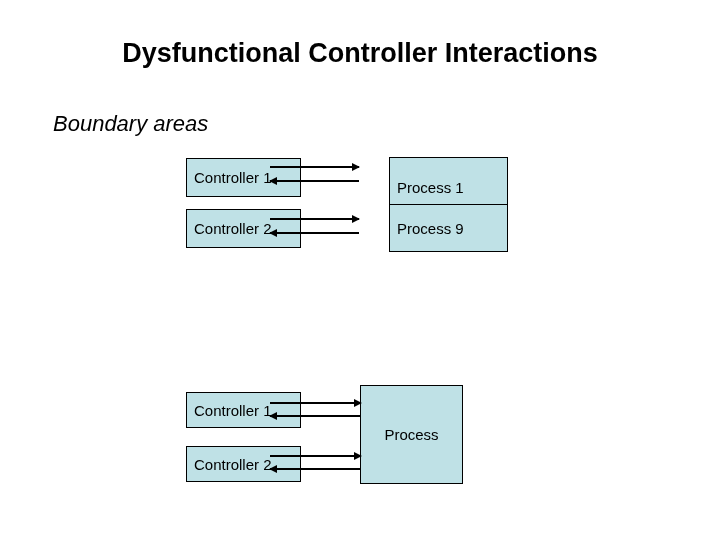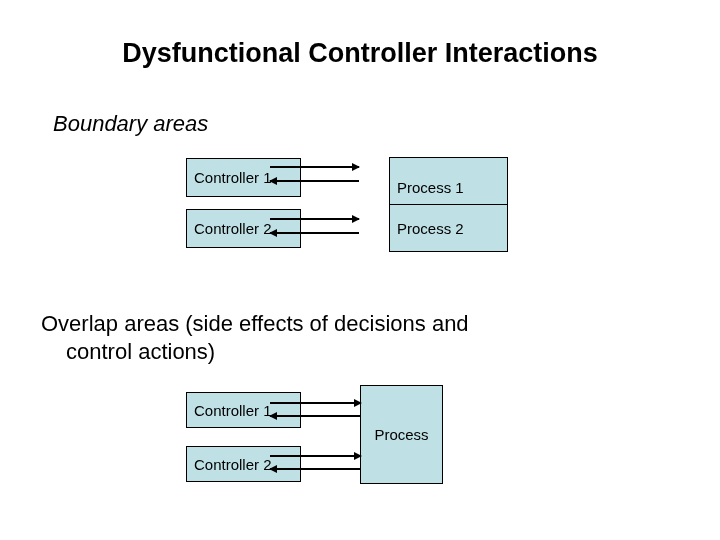--- a/index.html
+++ b/index.html
@@ -123,21 +123,21 @@
   <div class="section-label" id="boundary-label">Boundary areas</div>
 
   <div>
 
     <div class="dbox left-text" style="left:155px; top:158px; width:115px; height:39px;">Controller 1</div>
 
     <div class="dbox left-text" style="left:155px; top:209px; width:115px; height:39px;">Controller 2</div>
 
     <div class="dbox left-text" style="left:358px; top:157px; width:119px; height:60px;">Process 1</div>
 
-    <div class="dbox left-text" style="left:358px; top:204px; width:119px; height:48px;">Process 2</div>
+    <div class="dbox left-text" style="left:358px; top:204px; width:119px; height:48px;">Process 9</div>
 
     <div class="arrow to-right" style="left:270px; top:163px; width:89px;">
       <span class="shaft"></span>
       <span class="head"></span>
     </div>
     <div class="arrow to-left" style="left:270px; top:177px; width:89px;">
       <span class="shaft"></span>
       <span class="head"></span>
     </div>
 
@@ -145,32 +145,28 @@
       <span class="shaft"></span>
       <span class="head"></span>
     </div>
     <div class="arrow to-left" style="left:270px; top:229px; width:89px;">
       <span class="shaft"></span>
       <span class="head"></span>
     </div>
 
   </div>
 
-  <div class="section-label" id="overlap-label">
-    <span class="l1">Overlap areas (side effects of decisions and</span>
-    <span class="l2">control actions)</span>
-  </div>
 
   <div>
 
     <div class="dbox left-text" style="left:155px; top:392px; width:115px; height:36px;">Controller 1</div>
 
     <div class="dbox left-text" style="left:155px; top:446px; width:115px; height:36px;">Controller 2</div>
 
-    <div class="dbox center-text" style="left:360px; top:385px; width:83px; height:99px;">Process</div>
+    <div class="dbox center-text" style="left:360px; top:385px; width:103px; height:99px;">Process</div>
 
     <div class="arrow to-right" style="left:270px; top:399px; width:91px;">
       <span class="shaft"></span>
       <span class="head"></span>
     </div>
     <div class="arrow to-left" style="left:270px; top:412px; width:91px;">
       <span class="shaft"></span>
       <span class="head"></span>
     </div>
 

